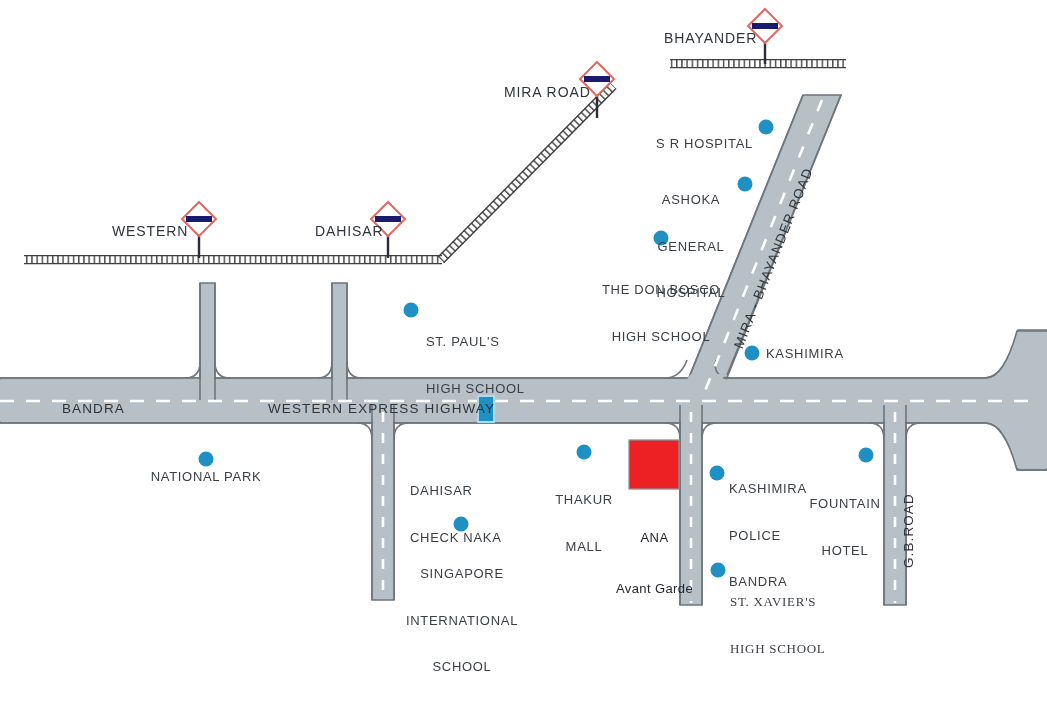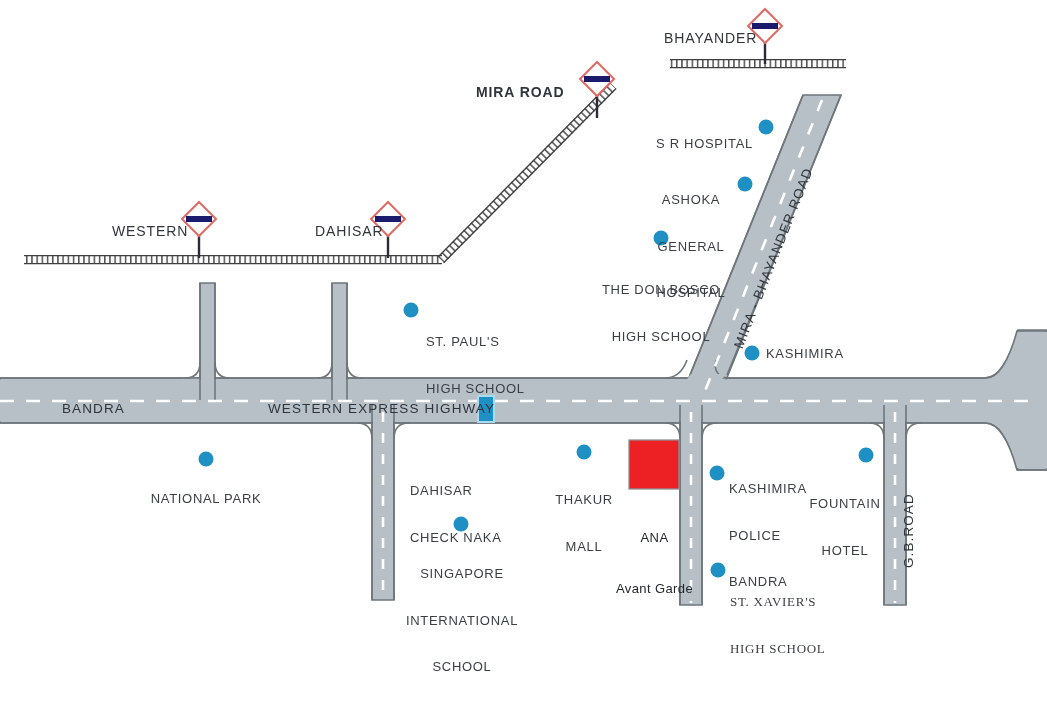--- a/index.html
+++ b/index.html
@@ -223,21 +223,21 @@
     <g>
       <rect x="629" y="440" width="50" height="49" fill="#ed2024" stroke="#8c9197" stroke-width="1.3"></rect>
     </g>
     <g>
       <rect x="478" y="396" width="16" height="26" fill="#1f90c4" stroke="#a9dcf0" stroke-width="2"></rect>
     </g>
   </svg>
 
   <div class="map-label lbl-station" style="left:112px; top:224px;">WESTERN</div>
   <div class="map-label lbl-station" style="left:315px; top:224px;">DAHISAR</div>
-  <div class="map-label lbl-station" style="left:476px; top:85px;font-weight:bold;">MIRA ROAD</div>
+  <div class="map-label lbl-station" style="left:504px; top:85px;">MIRA ROAD</div>
   <div class="map-label lbl-station" style="left:664px; top:31px;">BHAYANDER</div>
 
   <div class="map-label lbl-road" style="left:62px; top:401px;">BANDRA</div>
   <div class="map-label lbl-road" style="left:268px; top:401px;">WESTERN EXPRESS HIGHWAY</div>
   <div class="map-label lbl-road rot-90" style="left:731px; top:345px; transform: rotate(-68.5deg); transform-origin: 0 0; white-space: nowrap;">MIRA - BHAYANDER ROAD</div>
   <div class="map-label lbl-road rot-90" style="left:901px; top:568px; transform: rotate(-90deg); transform-origin: 0 0; white-space: nowrap;">G.B.ROAD</div>
 
   <div class="map-label lbl-poi ta-right" style="left:598px; top:120px; width:155px;">
     <span>S R HOSPITAL</span>
   </div>
@@ -253,21 +253,21 @@
     <div>HIGH SCHOOL</div>
   </div>
 
   <div class="map-label lbl-poi ta-left" style="left:426px; top:303px; width:120px;">
     <div>ST. PAUL'S</div>
     <div>HIGH SCHOOL</div>
   </div>
 
   <div class="map-label lbl-poi ta-left" style="left:766px; top:346px;">KASHIMIRA</div>
 
-  <div class="map-label lbl-poi ta-center" style="left:146px; top:469px; width:120px;margin-top:22px;">NATIONAL PARK</div>
+  <div class="map-label lbl-poi ta-center" style="left:146px; top:469px; width:120px;">NATIONAL PARK</div>
 
   <div class="map-label lbl-poi ta-left" style="left:410px; top:452px; width:110px;">
     <div>DAHISAR</div>
     <div>CHECK NAKA</div>
   </div>
 
   <div class="map-label lbl-poi ta-center" style="left:546px; top:461px; width:76px;">
     <div>THAKUR</div>
     <div>MALL</div>
   </div>

